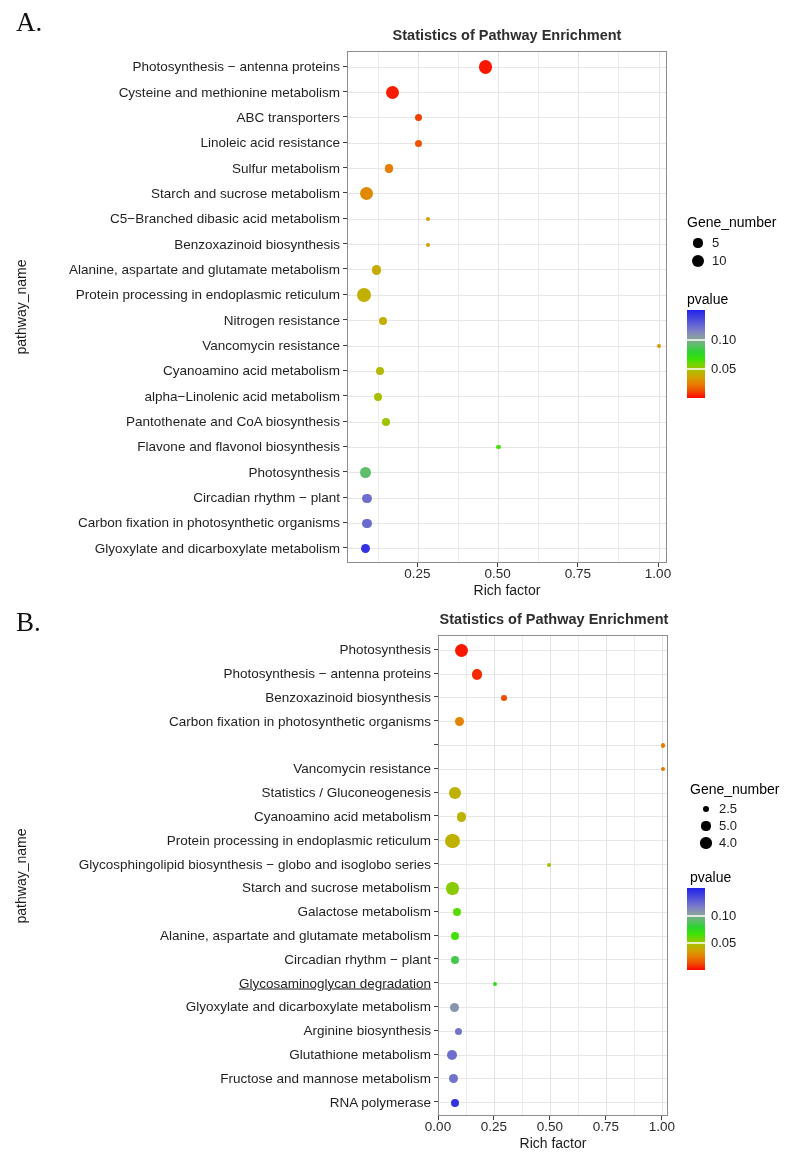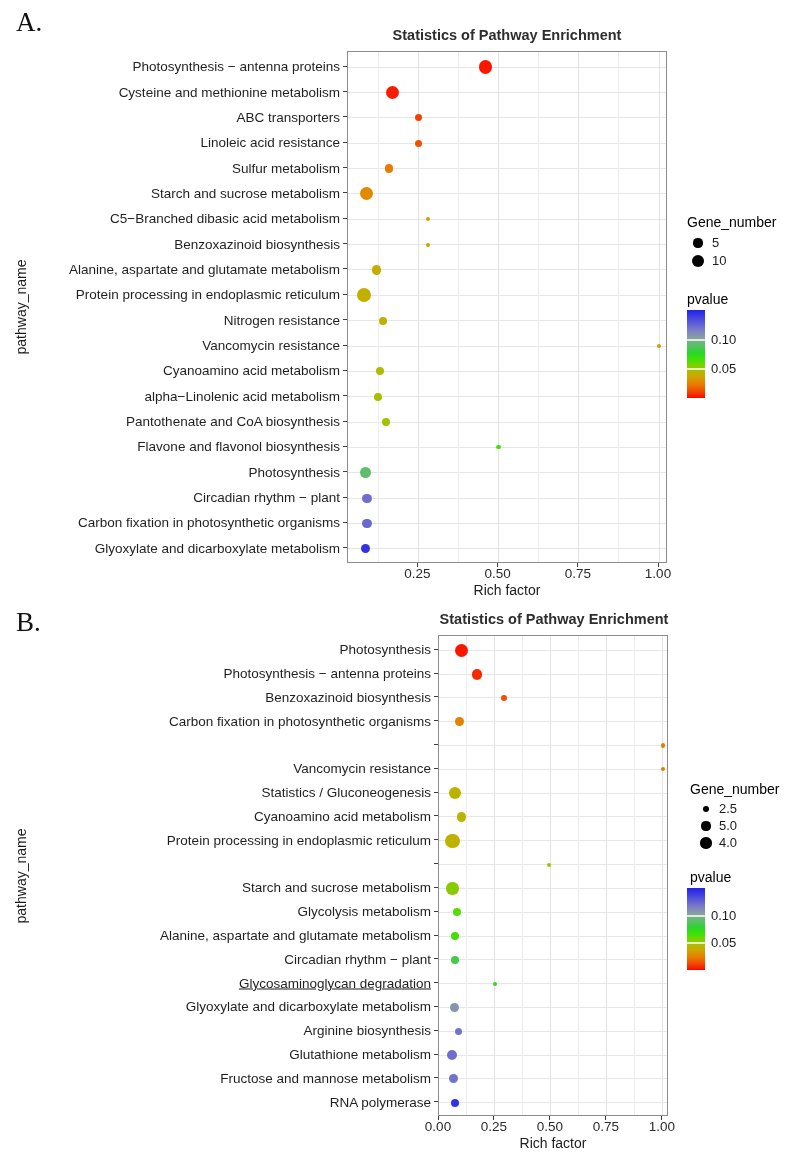--- a/index.html
+++ b/index.html
@@ -240,24 +240,25 @@
     <div class="tick" style="left: 434px; top: 744.035px; width: 4px; height: 1px;"></div>
     <div class="tick" style="left: 434px; top: 767.847px; width: 4px; height: 1px;"></div>
     <div class="row-label" style="right: 362px; top: 768.347px;">Vancomycin resistance</div>
     <div class="tick" style="left: 434px; top: 791.658px; width: 4px; height: 1px;"></div>
     <div class="row-label" style="right: 362px; top: 792.158px;">Statistics / Gluconeogenesis</div>
     <div class="tick" style="left: 434px; top: 815.47px; width: 4px; height: 1px;"></div>
     <div class="row-label" style="right: 362px; top: 815.97px;">Cyanoamino acid metabolism</div>
     <div class="tick" style="left: 434px; top: 839.282px; width: 4px; height: 1px;"></div>
     <div class="row-label" style="right: 362px; top: 839.782px;">Protein processing in endoplasmic reticulum</div>
     <div class="tick" style="left: 434px; top: 863.094px; width: 4px; height: 1px;"></div>
+    <div class="row-label" style="right: 362px; top: 863.594px;">Glycosphingolipid biosynthesis − globo and isoglobo series</div>
     <div class="tick" style="left: 434px; top: 886.906px; width: 4px; height: 1px;"></div>
     <div class="row-label" style="right: 362px; top: 887.406px;">Starch and sucrose metabolism</div>
     <div class="tick" style="left: 434px; top: 910.718px; width: 4px; height: 1px;"></div>
-    <div class="row-label" style="right: 362px; top: 911.218px;">Glycolysis metabolism</div>
+    <div class="row-label" style="right: 362px; top: 911.218px;">Galactose metabolism</div>
     <div class="tick" style="left: 434px; top: 934.53px; width: 4px; height: 1px;"></div>
     <div class="row-label" style="right: 362px; top: 935.03px;">Alanine, aspartate and glutamate metabolism</div>
     <div class="tick" style="left: 434px; top: 958.342px; width: 4px; height: 1px;"></div>
     <div class="row-label" style="right: 362px; top: 958.842px;">Circadian rhythm − plant</div>
     <div class="tick" style="left: 434px; top: 982.153px; width: 4px; height: 1px;"></div>
     <div class="row-label" style="right: 362px; top: 982.653px; text-decoration: underline;">Glycosaminoglycan degradation</div>
     <div class="tick" style="left: 434px; top: 1005.97px; width: 4px; height: 1px;"></div>
     <div class="row-label" style="right: 362px; top: 1006.47px;">Glyoxylate and dicarboxylate metabolism</div>
     <div class="tick" style="left: 434px; top: 1029.78px; width: 4px; height: 1px;"></div>
     <div class="row-label" style="right: 362px; top: 1030.28px;">Arginine biosynthesis</div>

